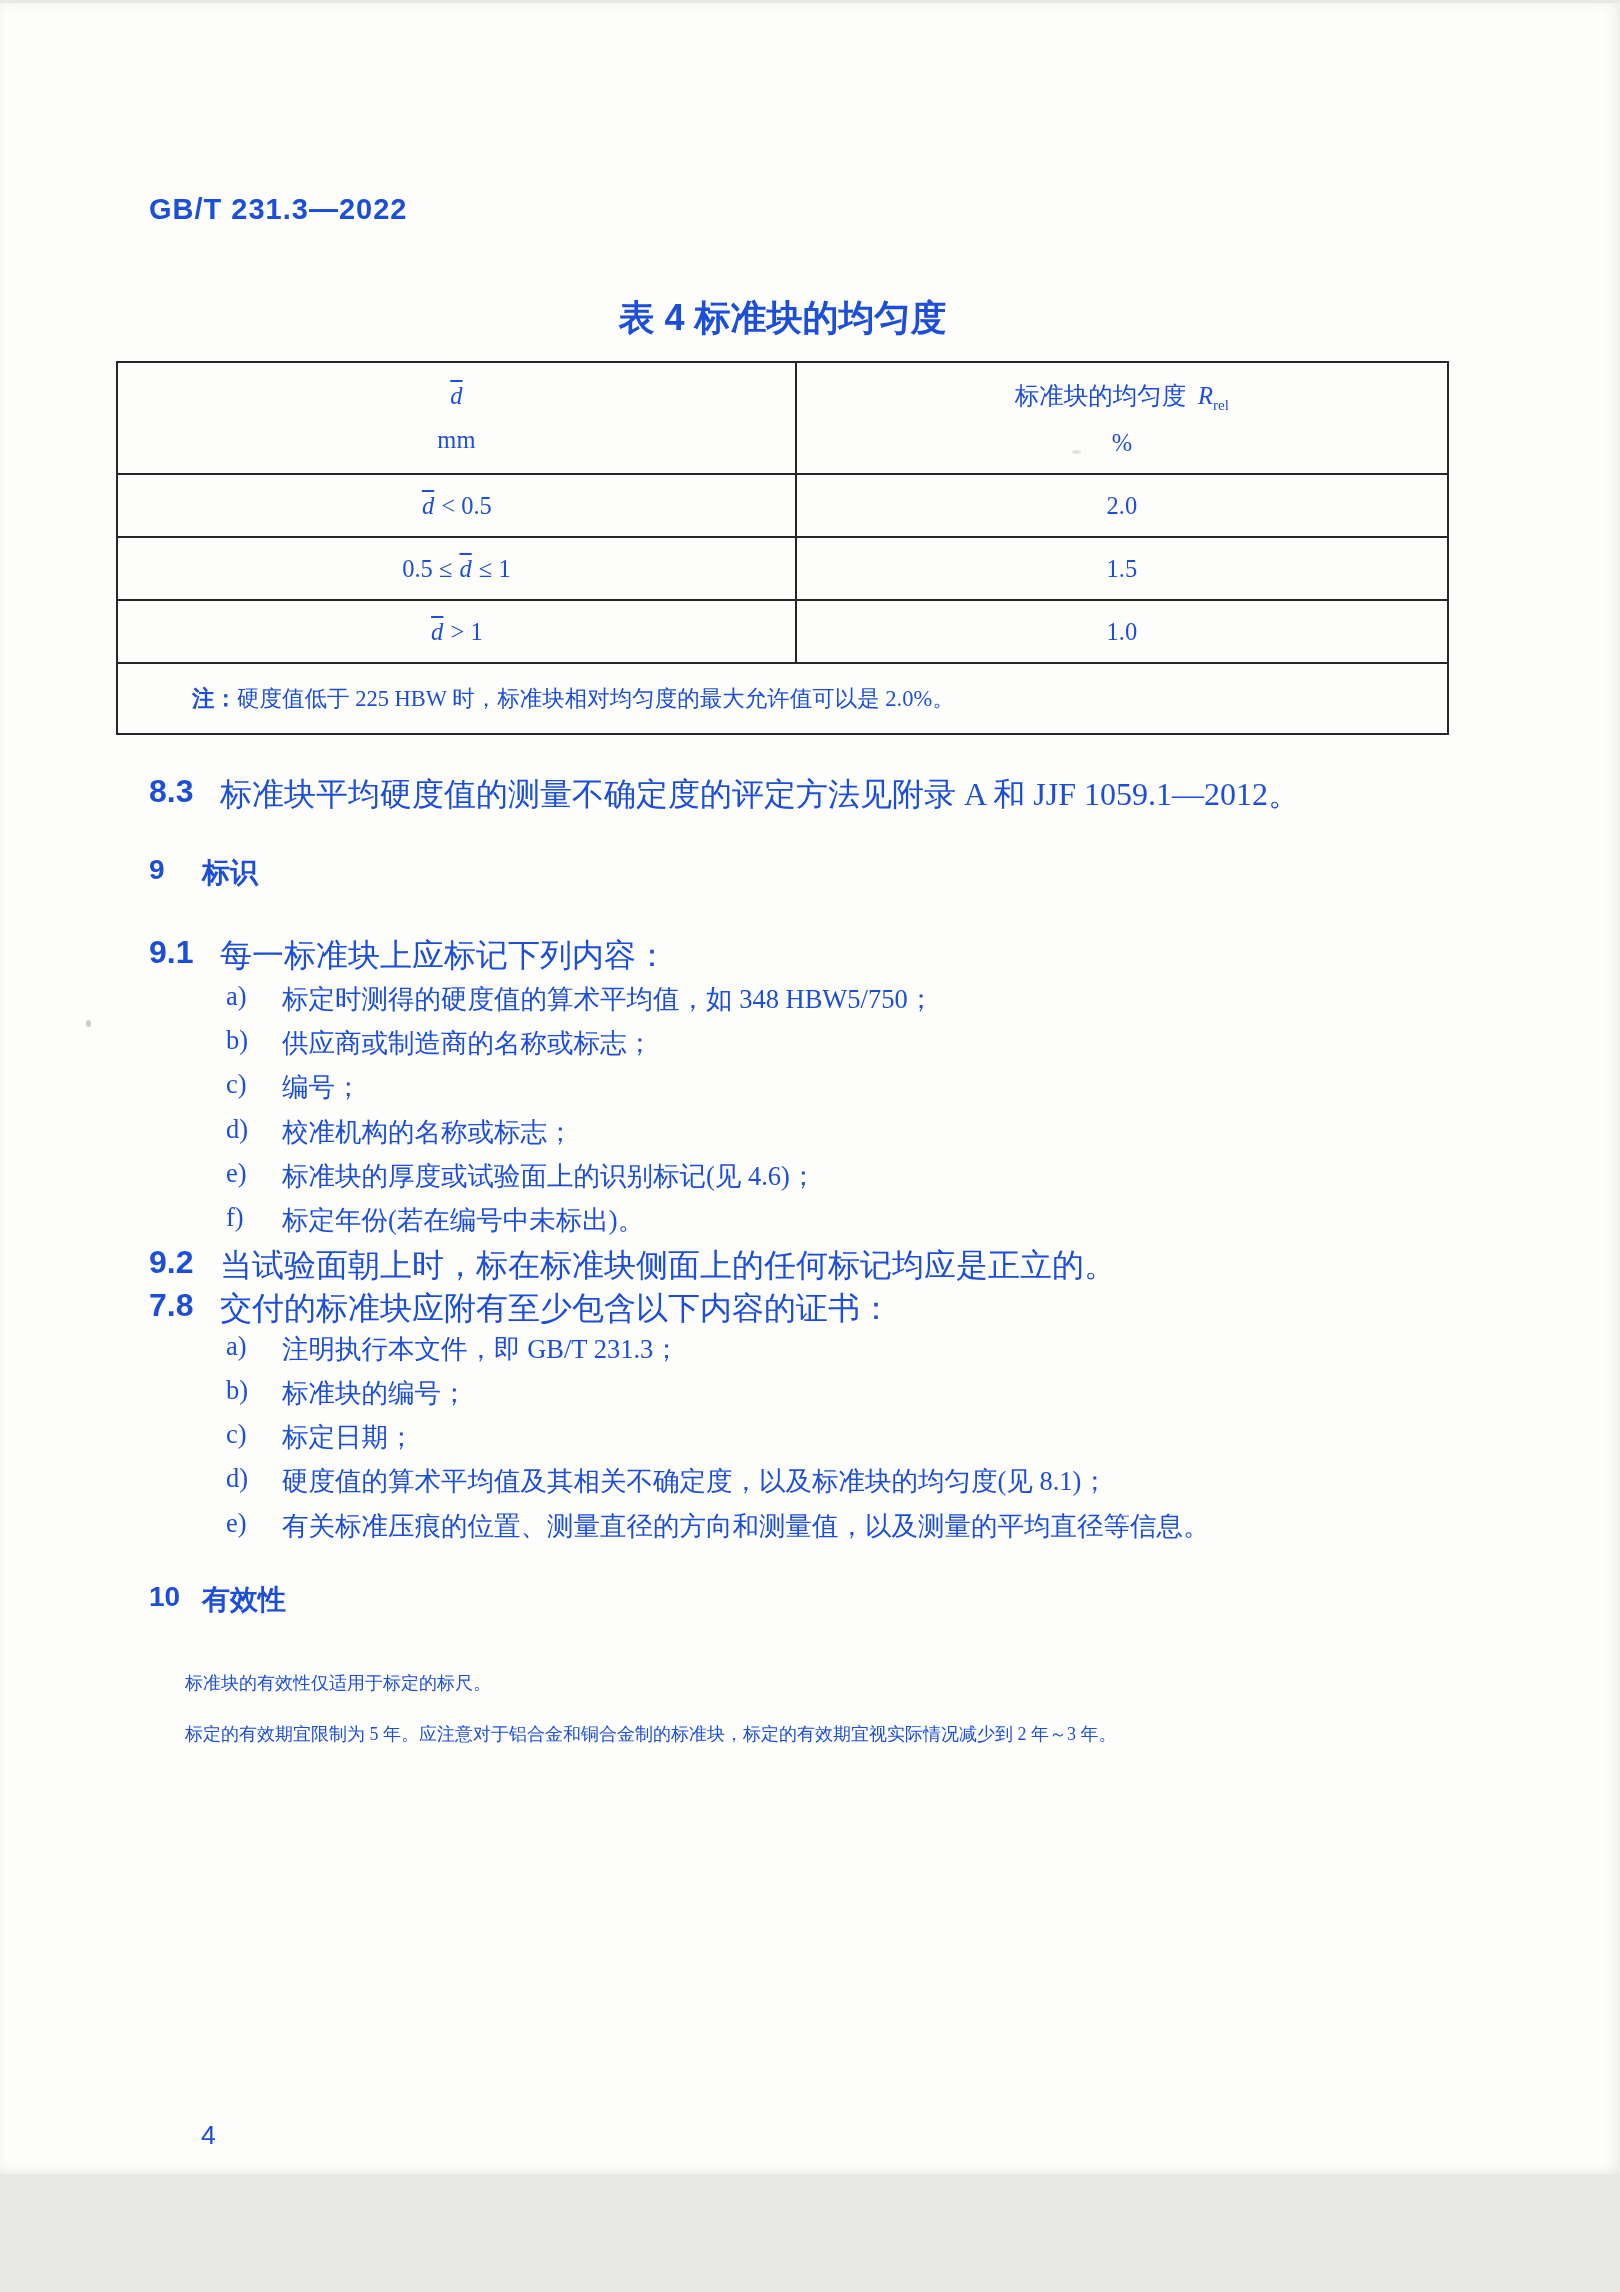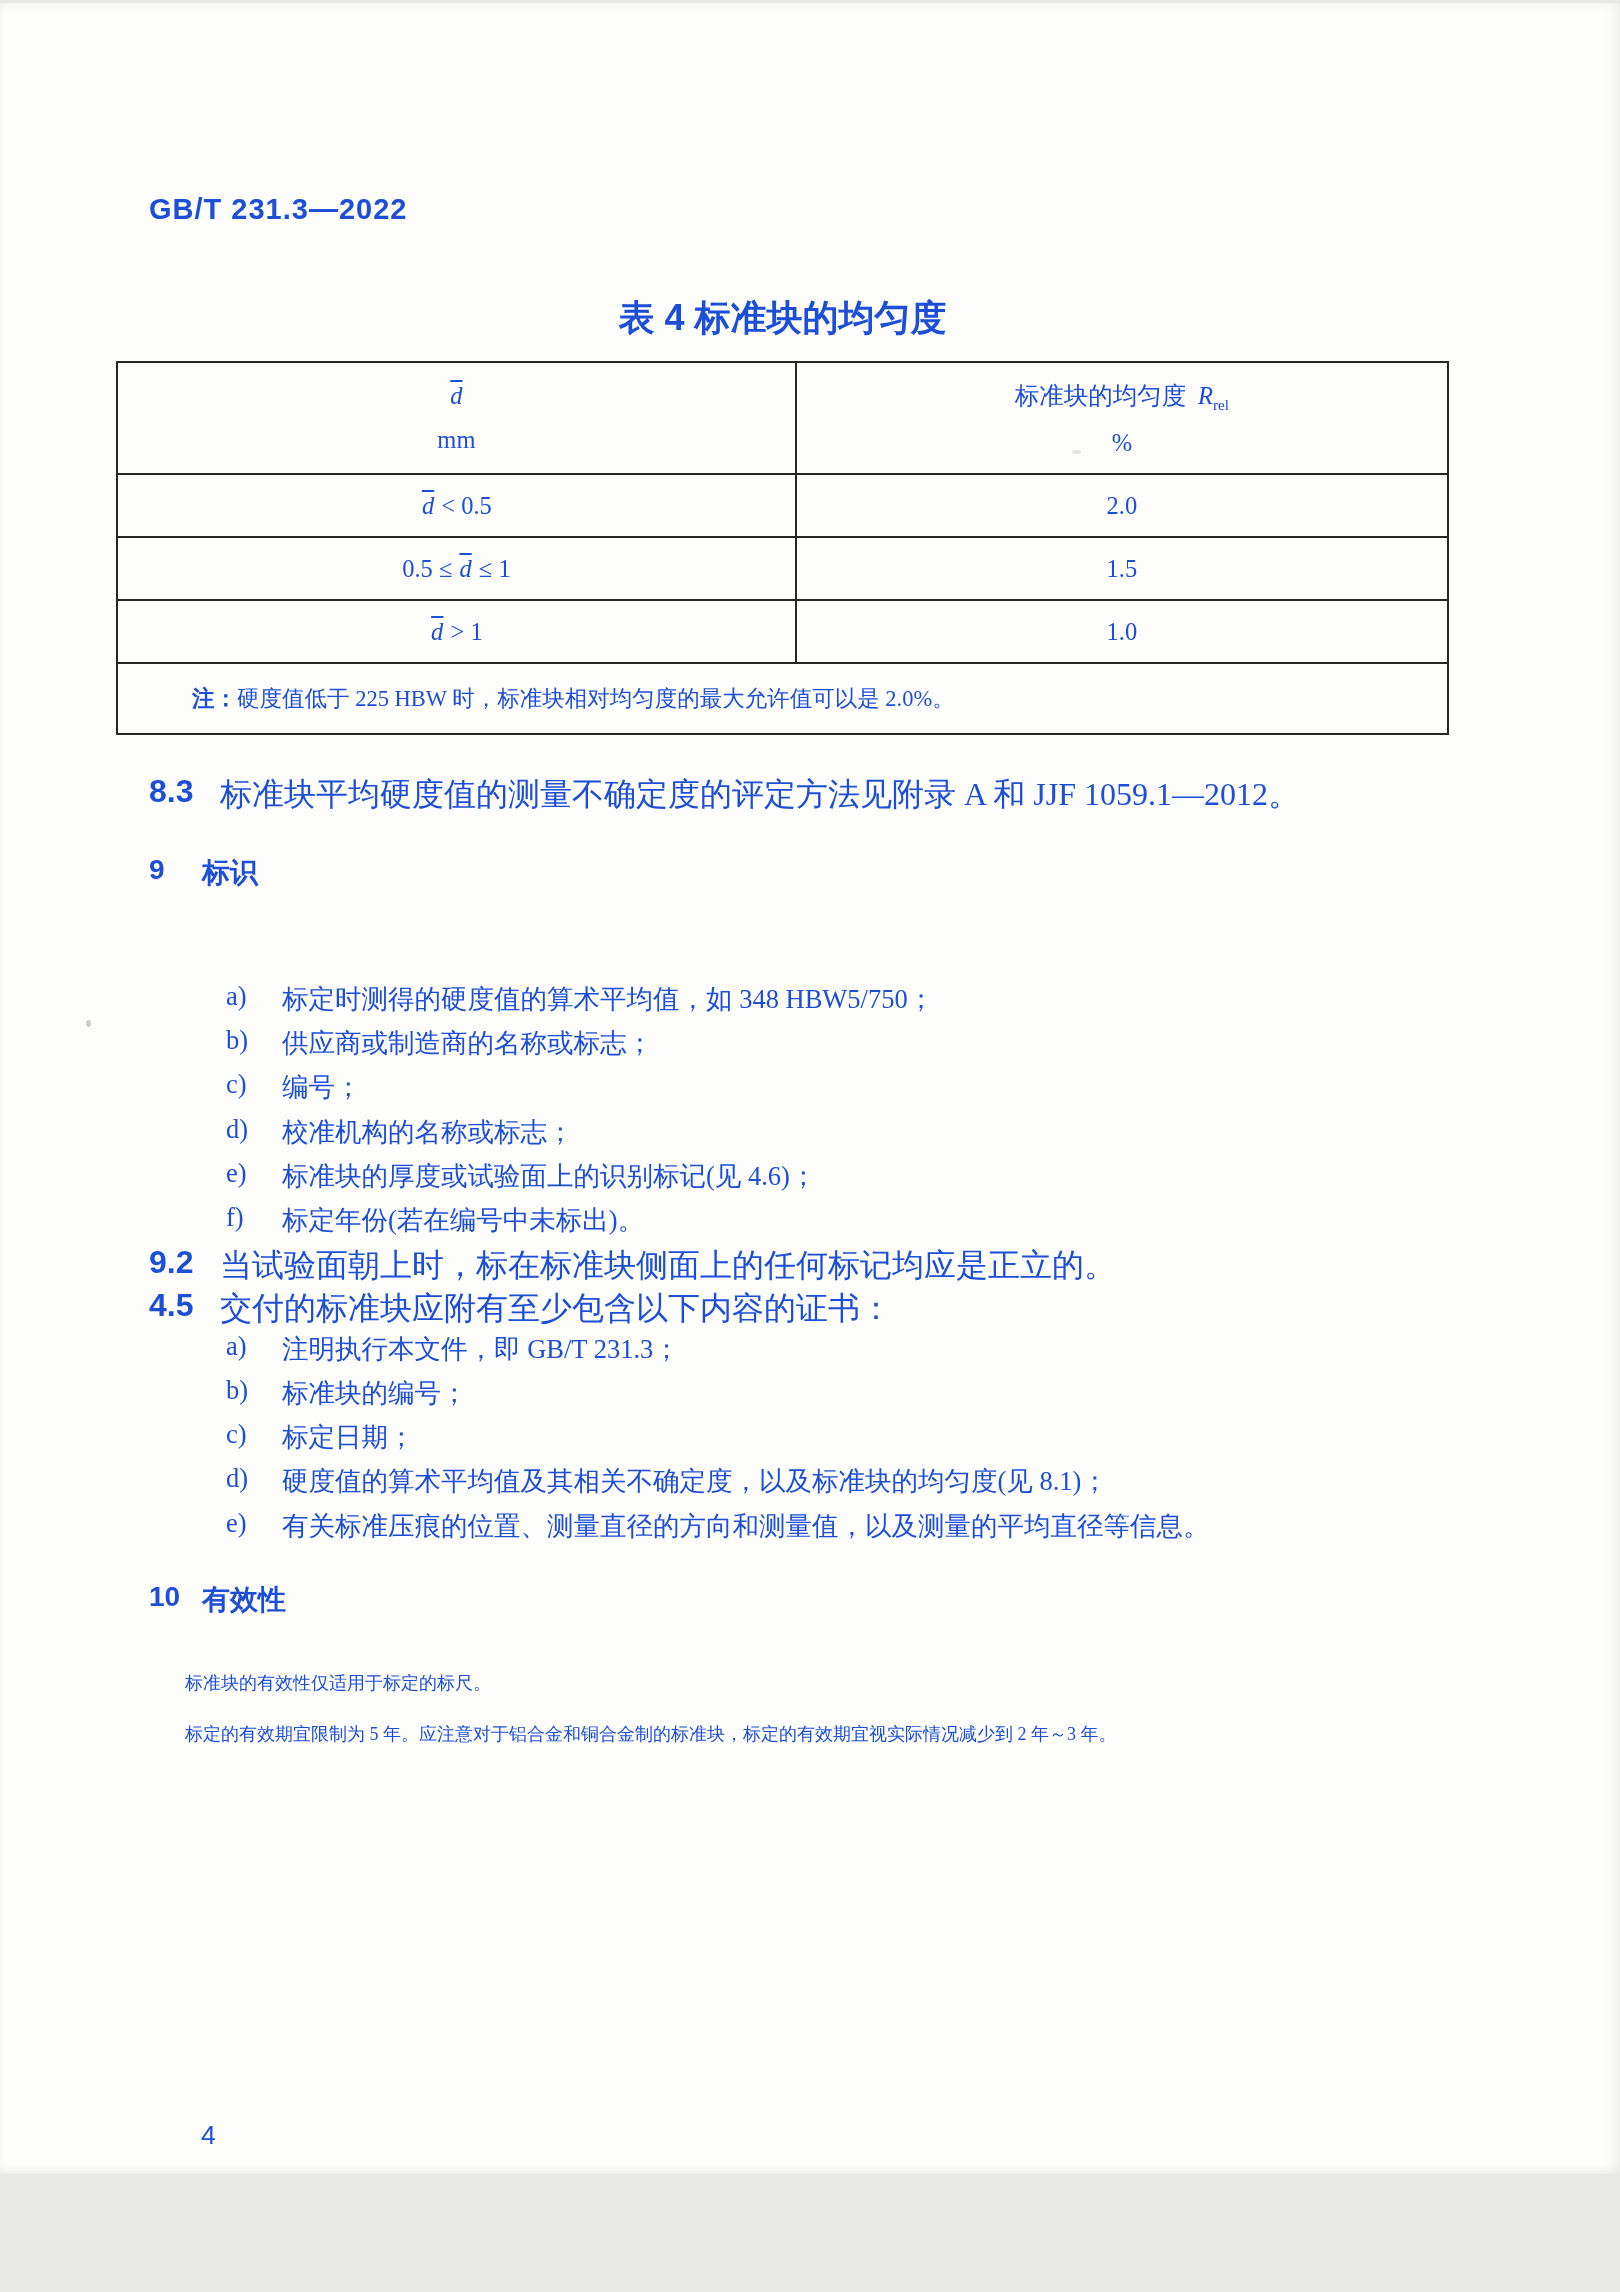--- a/index.html
+++ b/index.html
@@ -123,20 +123,24 @@
   <div class="clause" style="top:770px;">
     <span class="num">8.3</span>
     <span>标准块平均硬度值的测量不确定度的评定方法见附录 A 和 JJF 1059.1—2012。</span>
   </div>
 
   <div class="clause sec" style="top:851px;">
     <span class="num">9</span>
     <span>标识</span>
   </div>
 
+  <div class="clause" style="top:931px;">
+    <span class="num">9.1</span>
+    <span>每一标准块上应标记下列内容：</span>
+  </div>
 
   <div class="li" style="top:978px;">
     <span class="lbl">a)</span>
     <span>标定时测得的硬度值的算术平均值，如 348 HBW5/750；</span>
   </div>
   <div class="li" style="top:1022px;">
     <span class="lbl">b)</span>
     <span>供应商或制造商的名称或标志；</span>
   </div>
   <div class="li" style="top:1066px;">
@@ -155,21 +159,21 @@
     <span class="lbl">f)</span>
     <span>标定年份(若在编号中未标出)。</span>
   </div>
 
   <div class="clause" style="top:1241px;">
     <span class="num">9.2</span>
     <span>当试验面朝上时，标在标准块侧面上的任何标记均应是正立的。</span>
   </div>
 
   <div class="clause" style="top:1284px;">
-    <span class="num">4.5</span>
+    <span class="num">7.8</span>
     <span>交付的标准块应附有至少包含以下内容的证书：</span>
   </div>
 
   <div class="li" style="top:1328px;">
     <span class="lbl">a)</span>
     <span>注明执行本文件，即 GB/T 231.3；</span>
   </div>
   <div class="li" style="top:1372px;">
     <span class="lbl">b)</span>
     <span>标准块的编号；</span>

